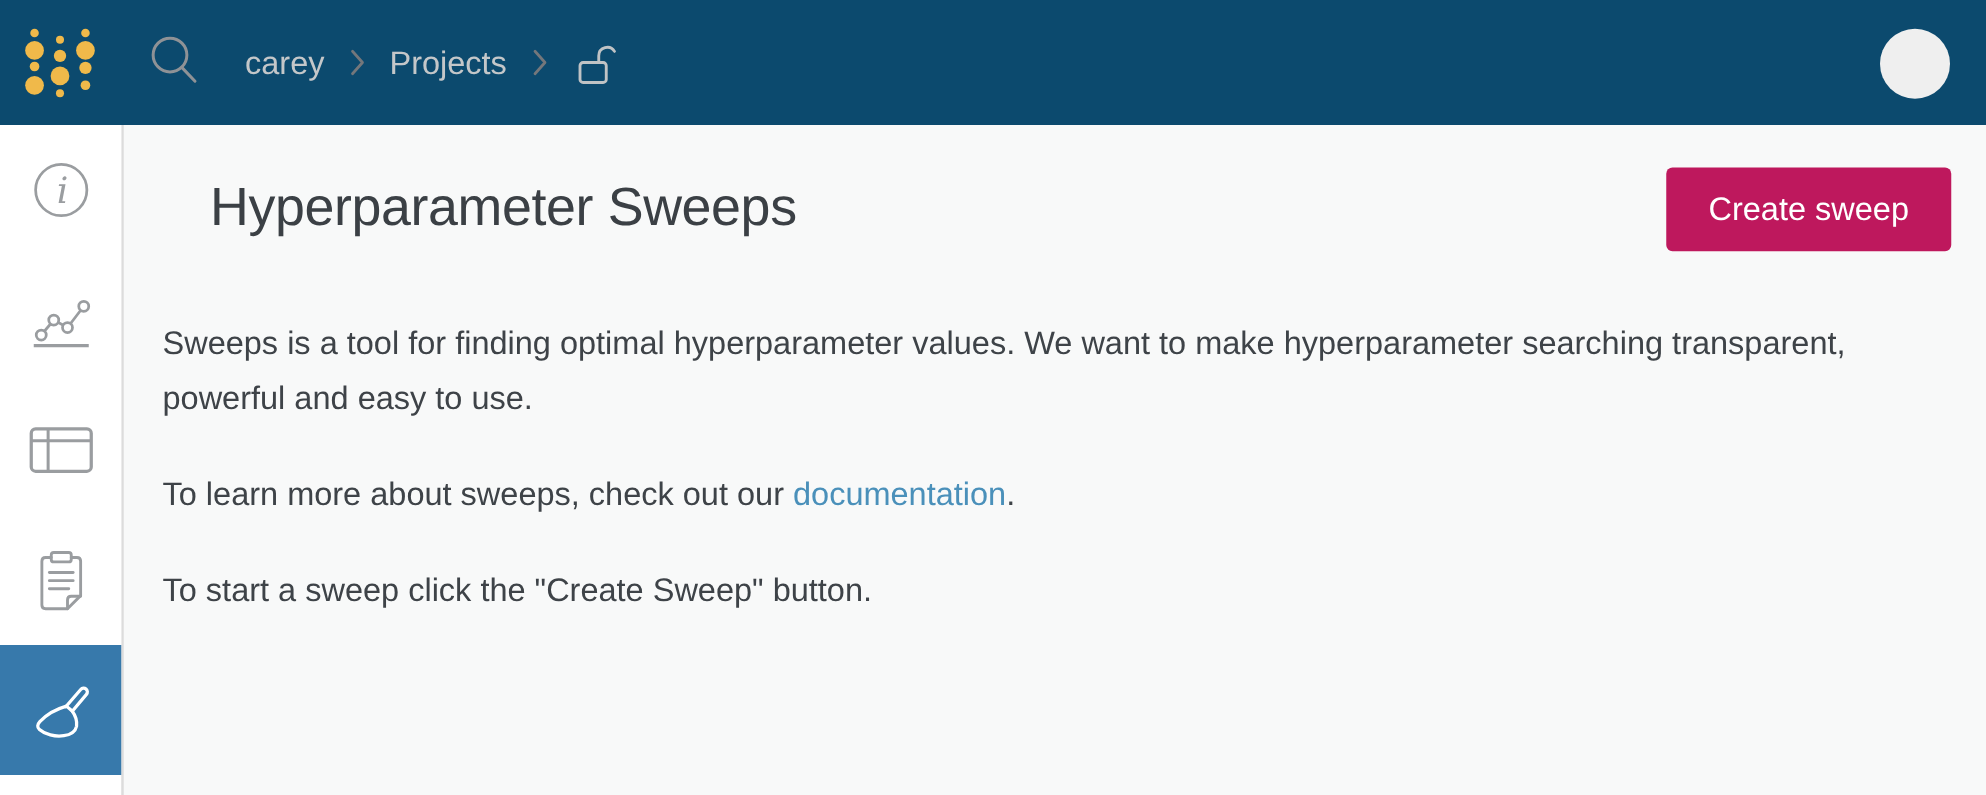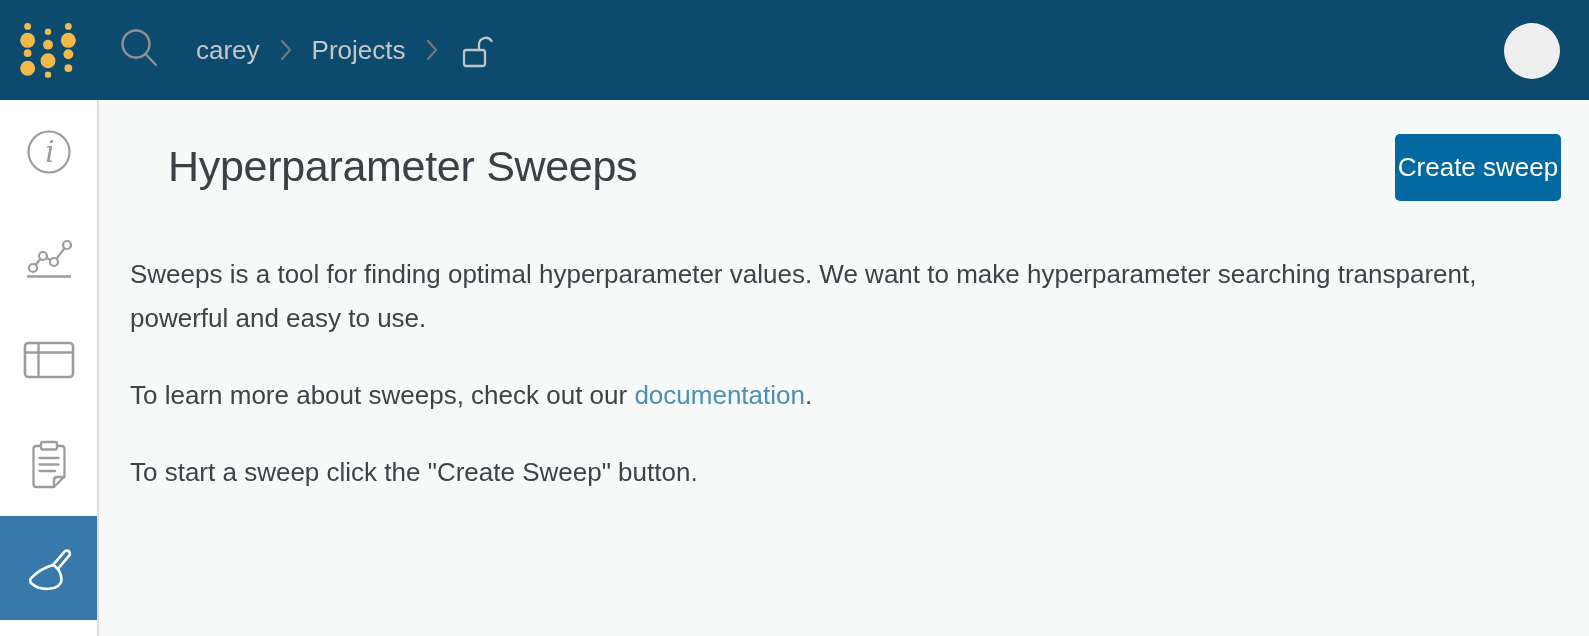--- a/index.html
+++ b/index.html
@@ -25,21 +25,21 @@
   }
 
   
   .sidebar { position:absolute; top:100px; left:0; width:99px; height:536px; background:#ffffff; border-right:2px solid #dcdcdc; display:flex; flex-direction:column; z-index:4; }
   .side-item { width:97px; height:104px; display:flex; align-items:center; justify-content:center; cursor:pointer; background:#ffffff; border:none; }
   .side-item.selected { background:#3779ab; }
 
   
   .main { position:absolute; top:100px; left:99px; width:1490px; height:536px; background:#f8f9f9; }
   .page-title { position:absolute; left:31px; top:36px; font-size:43px; line-height:60px; font-weight:400; color:#3b4045; letter-spacing:-0.3px;margin-left:38px; }
-  .create-btn { position:absolute; right:28px; top:34px; width:166px; height:67px; background:#0369a1; border:none; border-radius:5px; color:#ffffff; font-size:26px; font-family:inherit; cursor:pointer; }
+  .create-btn { position:absolute; right:28px; top:34px; width:228px; height:67px; background:#be185d; border:none; border-radius:5px; color:#ffffff; font-size:26px; font-family:inherit; cursor:pointer; }
   .copy { position:absolute; left:31px; top:136px; width:1400px; color:#3e4348; font-size:26px; line-height:44px; }
   .copy p { margin:16px 0 33px 0; }
   .doc-link { color:#4a90ba; text-decoration:none; cursor:pointer; }
 </style>
 </head>
 <body>
 
 <header class="topbar">
 
   <svg class="logo" viewBox="0 0 50 56" aria-hidden="true">

